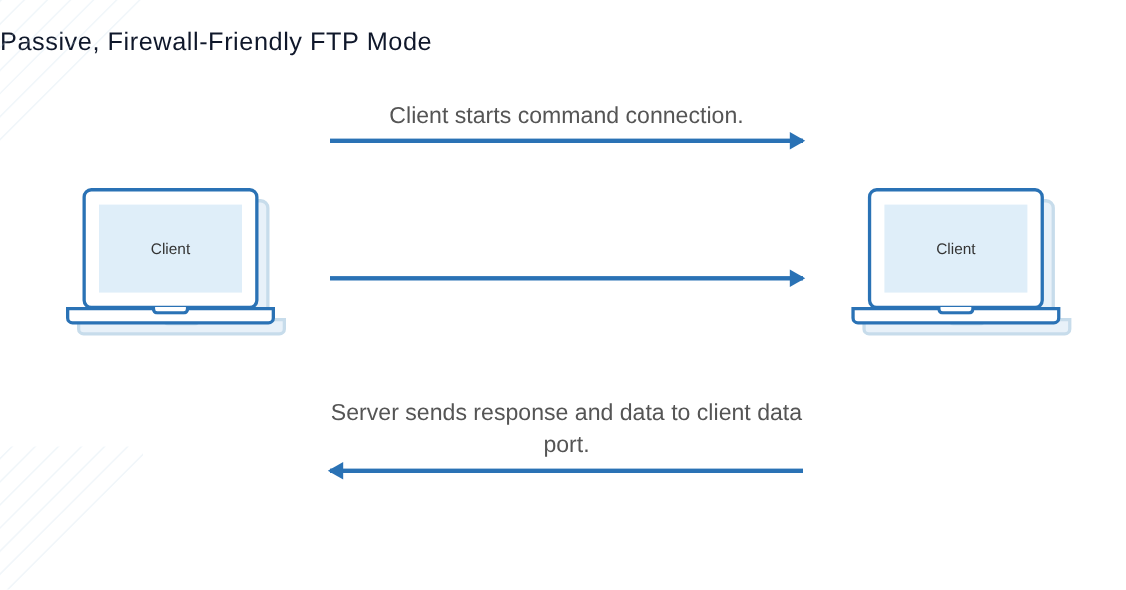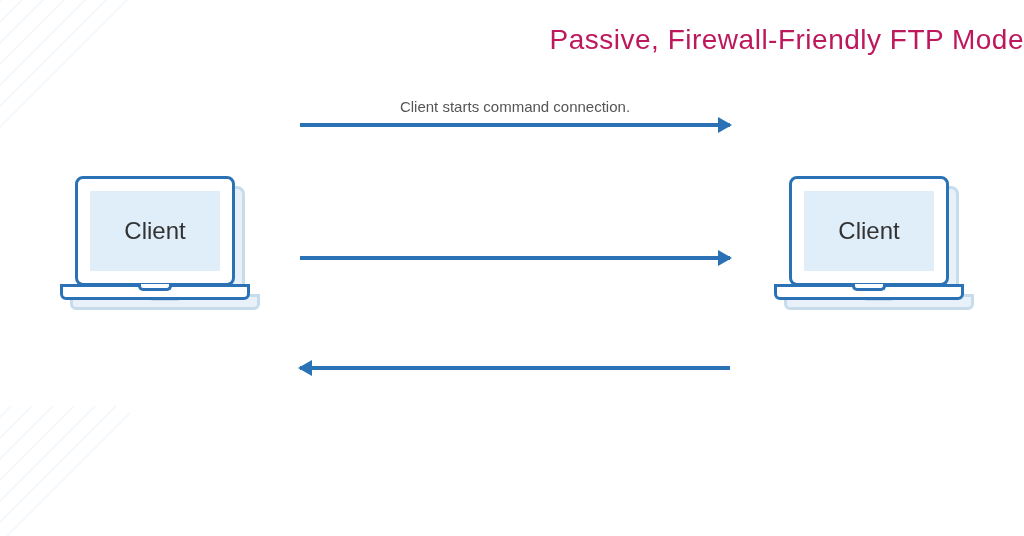--- a/index.html
+++ b/index.html
@@ -14,24 +14,24 @@
   .bg-deco {
     position: absolute;
     width: 140px;
     height: 140px;
     opacity: 0.25;
   }
   .bg-deco svg { width: 100%; height: 100%; }
   .deco-tl { top: -10px; left: -10px; }
   .deco-bl { bottom: -10px; left: -10px; }
   .title {
-    text-align: right;
-    font-size: 28px;
+    text-align: left;
+    font-size: 23px;
     font-weight: 400;
-    color: #be185d;
+    color: #0f172a;
     padding-top: 24px;
     letter-spacing: 0.5px;
   }
   .canvas {
     position: relative;
     width: 100%;
     height: 460px;
     margin-top: 20px;
   }
   .laptop {
@@ -63,21 +63,21 @@
     padding: 12px;
   }
   .laptop-shadow .screen-frame { border-color: #c7dceb; background: #e8f1f9; }
   .laptop-main .screen-frame { border-color: #2a72b5; background: #fff; }
   .laptop .inner-screen {
     width: 100%;
     height: 100%;
     display: flex;
     align-items: center;
     justify-content: center;
-    font-size: 24px;
+    font-size: 14px;
     color: #333;
   }
   .laptop-shadow .inner-screen { background: #d5e6f3; color: transparent; }
   .laptop-main .inner-screen { background: #dfeef9; }
   .laptop .base {
     width: 190px;
     height: 16px;
     margin: 0 auto;
     margin-top: -2px;
     border: 3px solid;
@@ -104,21 +104,21 @@
   .laptop-shadow .notch { border-color: #c7dceb; background: #e8f1f9; }
   .laptop-main .notch { border-color: #2a72b5; }
 
   .flow {
     position: absolute;
     left: 300px;
     width: 430px;
     text-align: center;
   }
   .flow-label {
-    font-size: 15px;
+    font-size: 21px;
     color: #555;
     line-height: 1.4;
     margin-bottom: 6px;
   }
   .arrow {
     height: 4px;
     background: #2a72b5;
     position: relative;
     margin: 0 0 0 0;
   }
@@ -225,16 +225,17 @@
     <div class="flow-label">Client starts command connection.</div>
     <div class="arrow right"></div>
   </div>
 
 
   <div class="flow flow3">
     <div class="arrow right"></div>
   </div>
 
   <div class="flow flow4">
+    <div class="flow-label">Server sends response and data to client data port.</div>
     <div class="arrow left"></div>
   </div>
 
 </div>
 
 </body></html>

